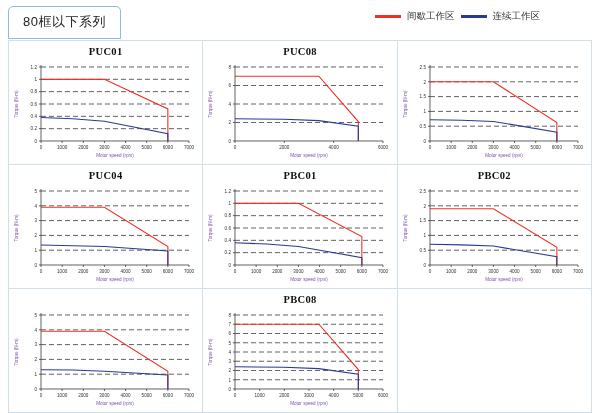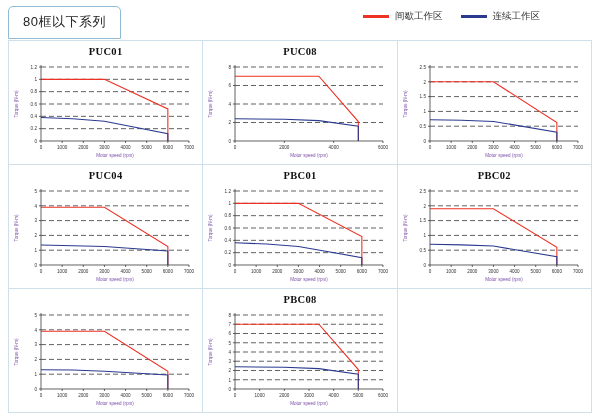--- a/index.html
+++ b/index.html
@@ -18,21 +18,21 @@
     border:1px solid #8fbcd4;
     border-radius:5px 5px 0 0;
     background:#fff;
     padding:6px 14px 7px 14px;
     font-size:13px;color:#222;
     font-family:"Liberation Sans", sans-serif;
     letter-spacing:0.5px;
   }
   .legend{
     position:absolute;right:10px;top:10px;
-    display:flex;align-items:flex-end;gap:18px;
+    display:flex;align-items:flex-end;gap:6px;
   }
   .legend-item{display:flex;align-items:center;gap:6px;}
   .legend-swatch{display:block;width:26px;height:3px;}
   .legend-label{font-size:9.5px;color:#333;}
 
   
   .grid{
     position:absolute;left:8px;top:40px;
     width:584px;
     border-top:1px solid #cfe0ea;

